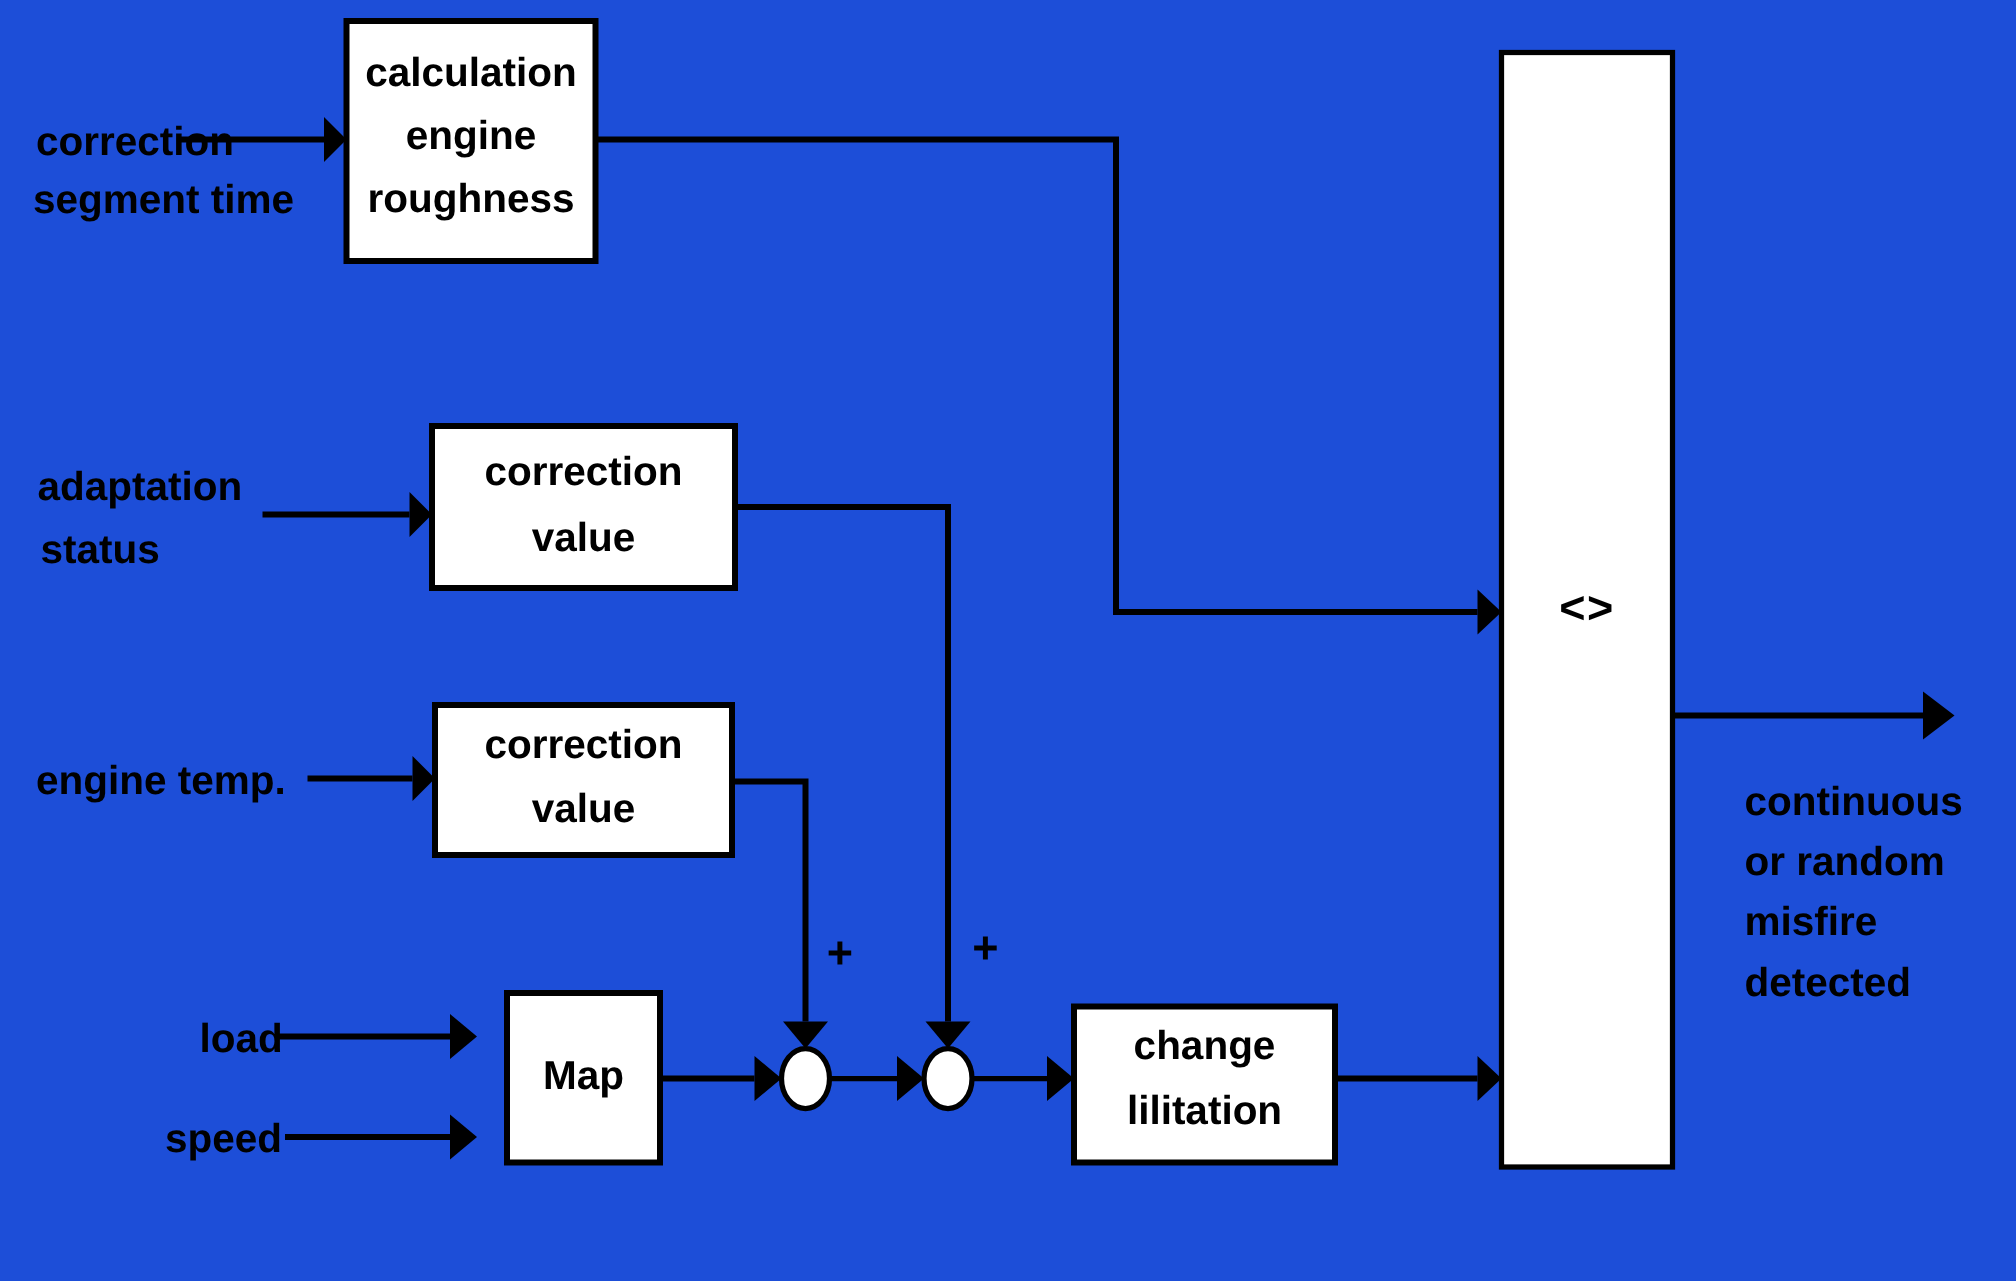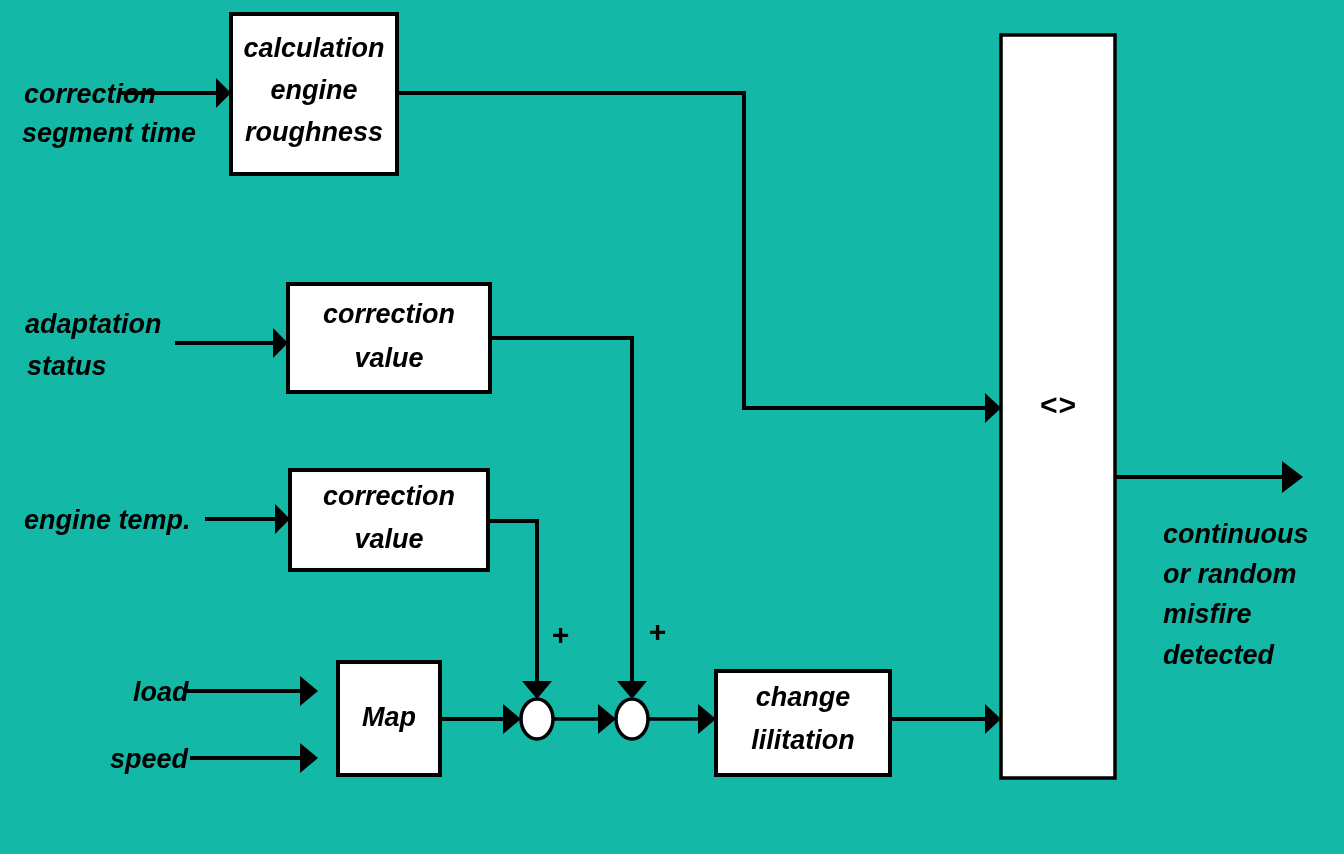--- a/index.html
+++ b/index.html
@@ -4,23 +4,22 @@
 <style>
   html, body {
     margin: 0;
     padding: 0;
     background: #ffffff;
   }
   #diagram-root {
     position: relative;
     width: 1344px;
     height: 854px;
-    background: #14b8a6;
+    background: #1d4ed8;
     font-family: "Liberation Sans", sans-serif;
-    font-style: italic;
   }
   svg#flow-canvas {
     position: absolute;
     top: 0;
     left: 0;
     width: 1344px;
     height: 854px;
     display: block;
   }
   .blk {

